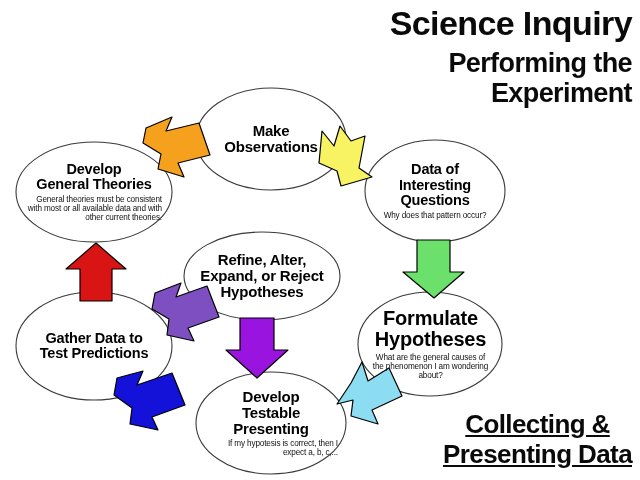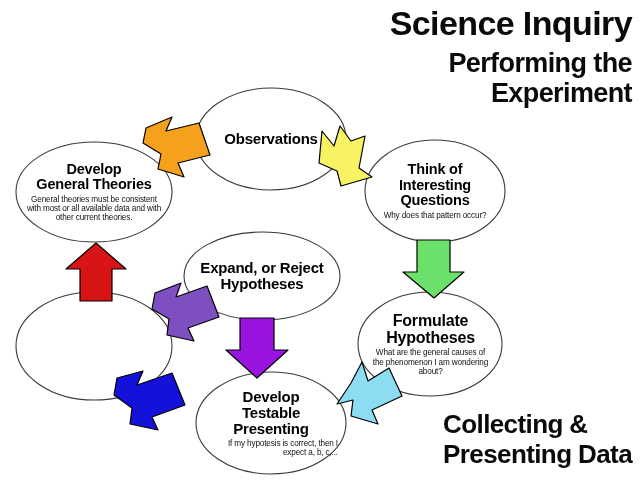--- a/index.html
+++ b/index.html
@@ -39,49 +39,49 @@
   
   #node-make-observations{left:196px;top:88px;width:150px;height:102px;}
   #node-make-observations .title{font-size:15px;}
   #node-make-observations .body{font-size:8.2px;padding:0 10px;}
 
   #node-think-questions{left:365px;top:140px;width:140px;height:102px;}
   #node-think-questions .title{font-size:14.5px;}
   #node-think-questions .body{font-size:8.2px;padding:0 16px;text-align:center;}
 
   #node-formulate-hypotheses{left:358px;top:292px;width:145px;height:104px;}
-  #node-formulate-hypotheses .title{font-size:16px;}
+  #node-formulate-hypotheses .title{font-size:20px;}
   #node-formulate-hypotheses .body{font-size:8.2px;padding:0 14px;}
 
   #node-develop-predictions{left:196px;top:372px;width:150px;height:102px;}
   #node-develop-predictions .title{font-size:15px;}
   #node-develop-predictions .body{font-size:8.2px;padding:0 8px;text-align:right;}
 
   #node-gather-data{left:16px;top:292px;width:156px;height:108px;}
   #node-gather-data .title{font-size:14.5px;}
   #node-gather-data .body{font-size:8.2px;padding:0 6px;}
 
   #node-develop-theories{left:16px;top:142px;width:156px;height:100px;}
   #node-develop-theories .title{font-size:14.5px;}
-  #node-develop-theories .body{font-size:8.2px;padding:0 10px;}
+  #node-develop-theories .body{font-size:8.2px;padding:0 10px;text-align:right;}
 
   #node-refine-hypotheses{left:184px;top:232px;width:156px;height:88px;}
   #node-refine-hypotheses .title{font-size:15px;}
 
   .headline{
     position:absolute;
     text-align:right;
     font-weight:bold;
     color:#0a0a0a;
     line-height:1.0;
     letter-spacing:-0.6px;
   }
   #title-main{right:8px;top:6px;font-size:34px;}
   #title-sub{right:8px;top:48px;font-size:27px;line-height:1.12;}
-  #caption-bottom{right:8px;bottom:10px;font-size:26px;line-height:1.18;text-align:left;}
+  #caption-bottom{right:8px;bottom:10px;font-size:26px;line-height:1.18;text-align:center;text-decoration:underline;}
 </style>
 </head>
 <body>
 
 <div id="canvas">
 
   <svg class="svg-layer" viewBox="0 0 640 480">
 
     <g>
       <ellipse cx="271" cy="139" rx="75" ry="51" fill="#ffffff" stroke="#3a3a3a" stroke-width="1.1"></ellipse>
@@ -105,27 +105,28 @@
 
     <polygon points="96,243 126,269 112,269 112,301 80,301 80,269 66,269" fill="#D81414" stroke="#000000" stroke-width="1.2" stroke-linejoin="round"></polygon>
 
     <polygon points="155,293 181,283 176,297 207,286 219,317 188,328 194,341 167,335 169,319 152,309" fill="#7E4FC0" stroke="#000000" stroke-width="1.2" stroke-linejoin="round"></polygon>
 
     <polygon points="240,318 274,318 274,350 288,350 257,378 226,350 240,350" fill="#9A14E0" stroke="#000000" stroke-width="1.2" stroke-linejoin="round"></polygon>
   </svg>
 
   <div class="node" id="node-make-observations">
     <div class="title">
+      <div>Make</div>
       <div>Observations</div>
     </div>
   </div>
 
   <div class="node" id="node-think-questions">
     <div class="title">
-      <div>Think of</div>
+      <div>Data of</div>
       <div>Interesting</div>
       <div>Questions</div>
     </div>
     <div class="body">Why does that pattern occur?</div>
   </div>
 
   <div class="node" id="node-formulate-hypotheses">
     <div class="title">
       <div>Formulate</div>
       <div>Hypotheses</div>
@@ -136,32 +137,37 @@
   <div class="node" id="node-develop-predictions">
     <div class="title">
       <div>Develop</div>
       <div>Testable</div>
       <div>Presenting</div>
     </div>
     <div class="body">If my hypotesis is correct, then I expect a, b, c,...</div>
   </div>
 
   <div class="node" id="node-gather-data">
+    <div class="title">
+      <div>Gather Data to</div>
+      <div>Test Predictions</div>
+    </div>
   </div>
 
   <div class="node" id="node-develop-theories">
     <div class="title">
       <div>Develop</div>
       <div>General Theories</div>
     </div>
     <div class="body">General theories must be consistent with most or all available data and with other current theories.</div>
   </div>
 
   <div class="node" id="node-refine-hypotheses">
     <div class="title">
+      <div>Refine, Alter,</div>
       <div>Expand, or Reject</div>
       <div>Hypotheses</div>
     </div>
   </div>
 
   <div class="headline" id="title-main">Science Inquiry</div>
   <div class="headline" id="title-sub">
     <div>Performing the</div>
     <div>Experiment</div>
   </div>

